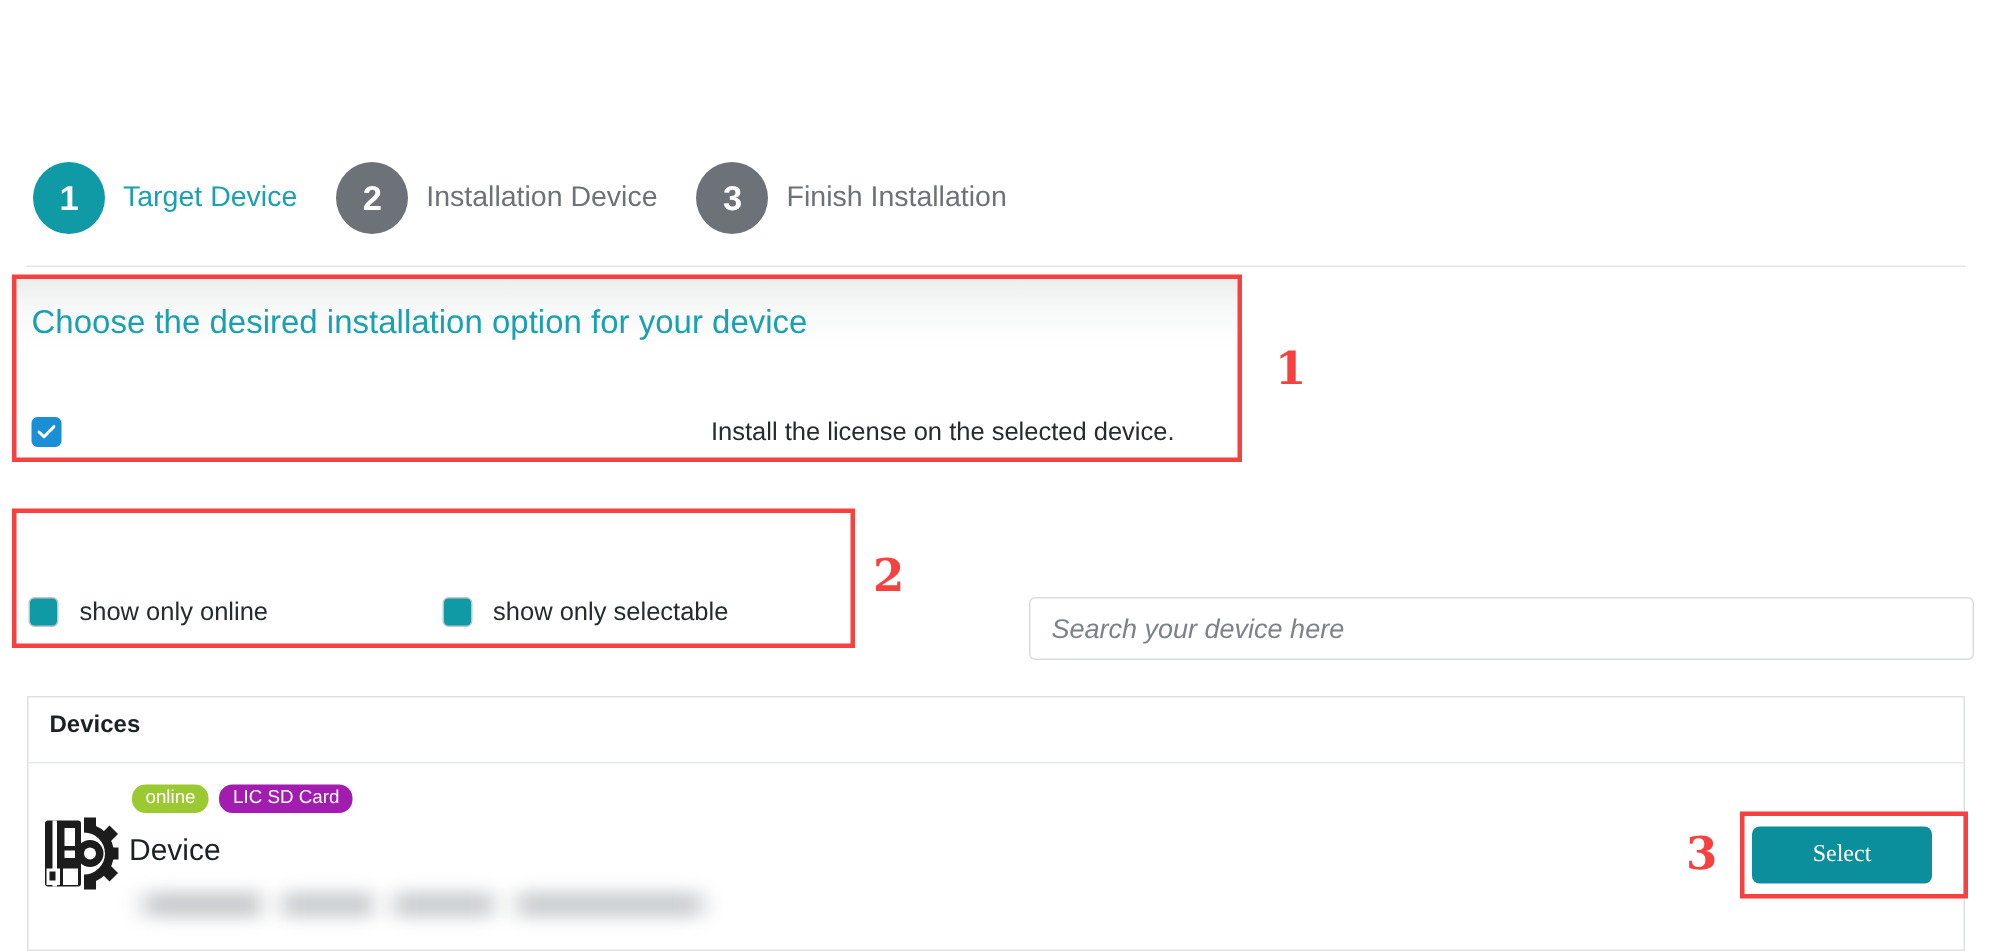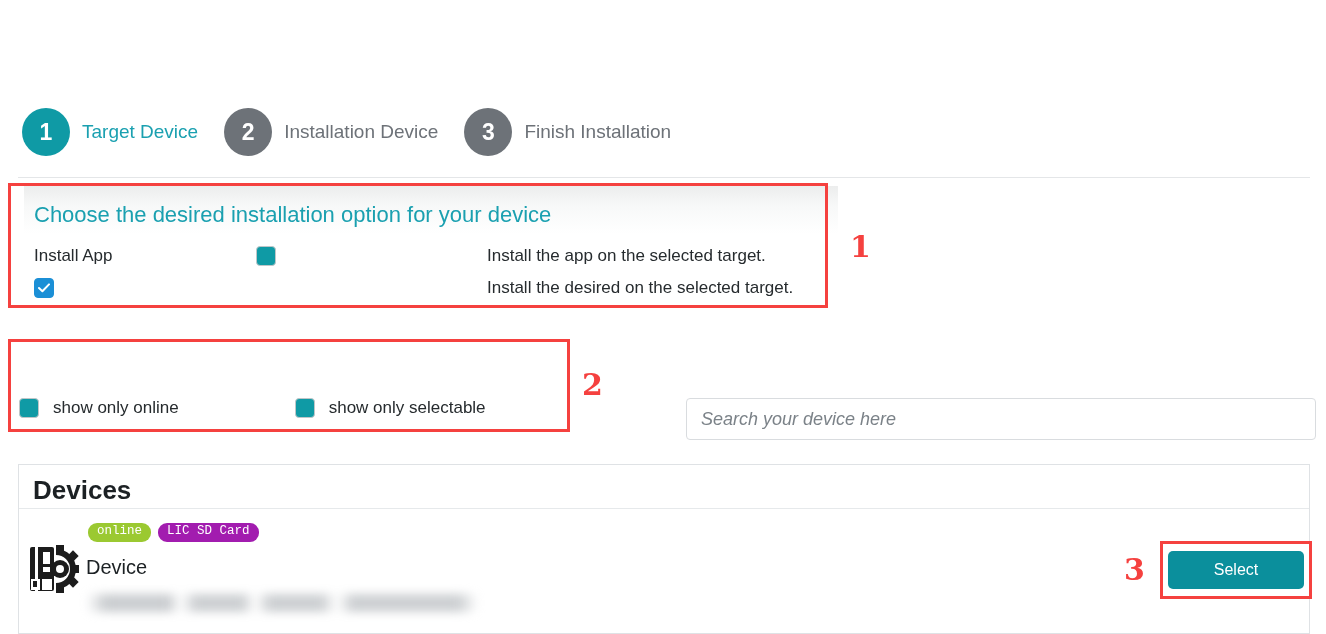--- a/index.html
+++ b/index.html
@@ -57,22 +57,23 @@
     position: absolute; border: 3px solid #f5413f; background: transparent;
     pointer-events: none;
   }
   .annot-num {
     position: absolute; color: #f5413f; font-size: 30px; font-weight: 700;
     font-family: "DejaVu Serif", serif; line-height: 1;
   }
 
   
   .opt-panel {
-    position: absolute; left: 24px; top: 186px; width: 814px; height: 119px;
+    position: absolute; left: 11px; top: 186px; width: 814px; height: 119px;
     background: linear-gradient(180deg,#eceded 0%,#f7f8f8 16%,#ffffff 40%,#ffffff 100%);
+    text-align: right;
   }
   .opt-heading {
     position: absolute; left: 10px; top: 16px;
     font-size: 22px; color: #1aa0b0; white-space: nowrap;
   }
   .opt-row { position: absolute; left: 10px; height: 28px; display: flex; align-items: center; }
   .opt-row.r1 { top: 56px; }
   .opt-row.r2 { top: 88px; }
   .opt-name { width: 222px; font-size: 17px; color: #262b2e; }
   .opt-desc { font-size: 17px; color: #262b2e; position: absolute; left: 453px; white-space: nowrap; }
@@ -112,33 +113,33 @@
   }
   .search-box input::placeholder { color: #7b8288; font-style: italic; opacity: 1; }
 
   
   .dev-panel {
     position: absolute; left: 18px; top: 464px; width: 1292px; height: 170px;
     border: 1px solid #dfe2e5; border-top: 1px solid #dfe2e5; background: #fff;
   }
   .dev-head { position: relative; height: 44px; border-bottom: 1px solid #e6e9eb; }
   .dev-head-title {
-    position: absolute; left: 14px; top: 10px; font-size: 26px; font-weight: 700; color: #1c2124;
+    position: absolute; left: 14px; top: 10px; font-size: 16px; font-weight: 700; color: #1c2124;
   }
   .dev-row { position: relative; height: 124px; }
   .dev-icon { position: absolute; left: 22px; top: 76px; width: 56px; height: 52px; }
-  .badges { position: absolute; left: 88px; top: 60px; display: flex; gap: 7px; align-items: center; font-family: Liberation Mono, monospace; }
+  .badges { position: absolute; left: 88px; top: 60px; display: flex; gap: 7px; align-items: center; }
   .badge {
     font-size: 12.5px; color: #fff; border-radius: 9px; padding: 2px 9px 3px;
     line-height: 1.1; white-space: nowrap;
   }
   .select-btn {
-    position: absolute; left: 1168px; top: 551px; width: 136px; height: 38px;
+    position: absolute; left: 1168px; top: 551px; width: 120px; height: 38px;
     background: #0b8f9c; border: 0; border-radius: 5px; color: #fff;
-    font-size: 16px; font-family: Liberation Sans, sans-serif; cursor: pointer;
+    font-size: 16px; font-family: Liberation Serif, serif; cursor: pointer;
   }
 </style>
 </head>
 <body>
 
 <div class="page">
 
   
 
   
@@ -155,33 +156,28 @@
       <div class="step-circle inactive">3</div>
       <div class="step-label inactive">Finish Installation</div>
     </div>
   </div>
   <div class="divider-step"></div>
 
   
   <div class="opt-panel">
     <div class="opt-heading">Choose the desired installation option for your device</div>
 
-    <div class="opt-row r1">
-      <div class="opt-name">Install App</div>
-      <span class="chk unchecked"></span>
-      <div class="opt-desc">Install the app on the selected target.</div>
-    </div>
 
     <div class="opt-row r2">
       <span class="chk checked">
         <svg class="tick" viewBox="0 0 12 10" xmlns="http://www.w3.org/2000/svg">
           <path d="M1 5 L4.4 8.2 L11 1.4" fill="none" stroke="#ffffff" stroke-width="2" stroke-linecap="round" stroke-linejoin="round"></path>
         </svg>
       </span>
-      <div class="opt-desc">Install the desired on the selected target.</div>
+      <div class="opt-desc">Install the license on the selected device.</div>
     </div>
   </div>
   <div class="annot-box" style="left:8px; top:183px; width:820px; height:125px;"></div>
   <div class="annot-num" style="left:850px; top:232px;">1</div>
 
   
   <div class="tgt-panel">
     <div class="tgt-filters">
       <div class="filter">
         <span class="chk unchecked"></span>

